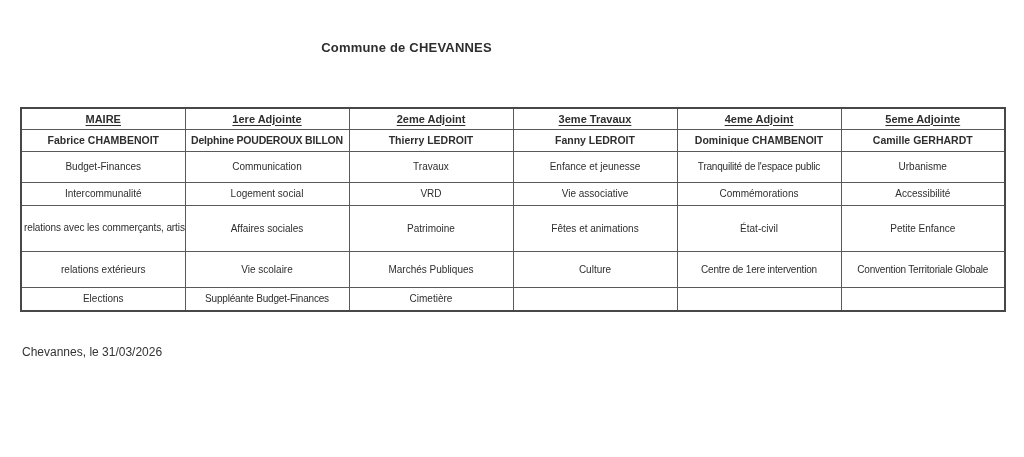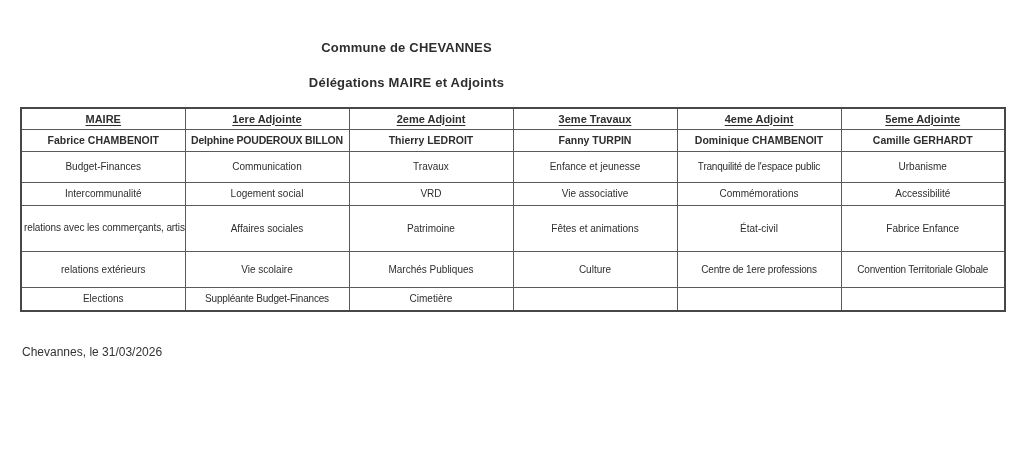--- a/index.html
+++ b/index.html
@@ -99,21 +99,20 @@
     color: #333333;
   }
 </style>
 </head>
 <body>
 
 <div class="sheet">
 
   <div class="doc-title">Commune de CHEVANNES</div>
 
-  <div class="doc-subtitle">Délégations MAIRE et Adjoints</div>
 
   <div class="table-wrap">
     <table class="delegations">
       <colgroup>
         <col>
           <col>
           <col>
           <col>
           <col>
           <col>
@@ -124,21 +123,21 @@
           <th>1ere Adjointe</th>
           <th>2eme Adjoint</th>
           <th>3eme Travaux</th>
           <th>4eme Adjoint</th>
           <th>5eme Adjointe</th>
         </tr>
         <tr class="names-row">
           <td>Fabrice CHAMBENOIT</td>
           <td class="tight">Delphine POUDEROUX BILLON</td>
           <td>Thierry LEDROIT</td>
-          <td>Fanny TURPIN</td>
+          <td>Fanny LEDROIT</td>
           <td>Dominique CHAMBENOIT</td>
           <td>Camille GERHARDT</td>
         </tr>
       </thead>
       <tbody>
         <tr>
           <td>Budget-Finances</td>
           <td>Communication</td>
           <td>Travaux</td>
           <td>Enfance et jeunesse</td>
@@ -152,28 +151,28 @@
           <td>Vie associative</td>
           <td>Commémorations</td>
           <td>Accessibilité</td>
         </tr>
         <tr>
           <td class="wrap">relations avec les commerçants, artisans, professions libérales</td>
           <td>Affaires sociales</td>
           <td>Patrimoine</td>
           <td>Fêtes et animations</td>
           <td>État-civil</td>
-          <td>Fabrice Enfance</td>
+          <td>Petite Enfance</td>
         </tr>
         <tr>
           <td>relations extérieurs</td>
           <td>Vie scolaire</td>
           <td>Marchés Publiques</td>
           <td>Culture</td>
-          <td class="tight">Centre de 1ere professions</td>
+          <td class="tight">Centre de 1ere intervention</td>
           <td class="tight">Convention Territoriale Globale</td>
         </tr>
         <tr>
           <td>Elections</td>
           <td class="tight">Suppléante Budget-Finances</td>
           <td>Cimetière</td>
           <td></td>
           <td></td>
           <td></td>
         </tr>

